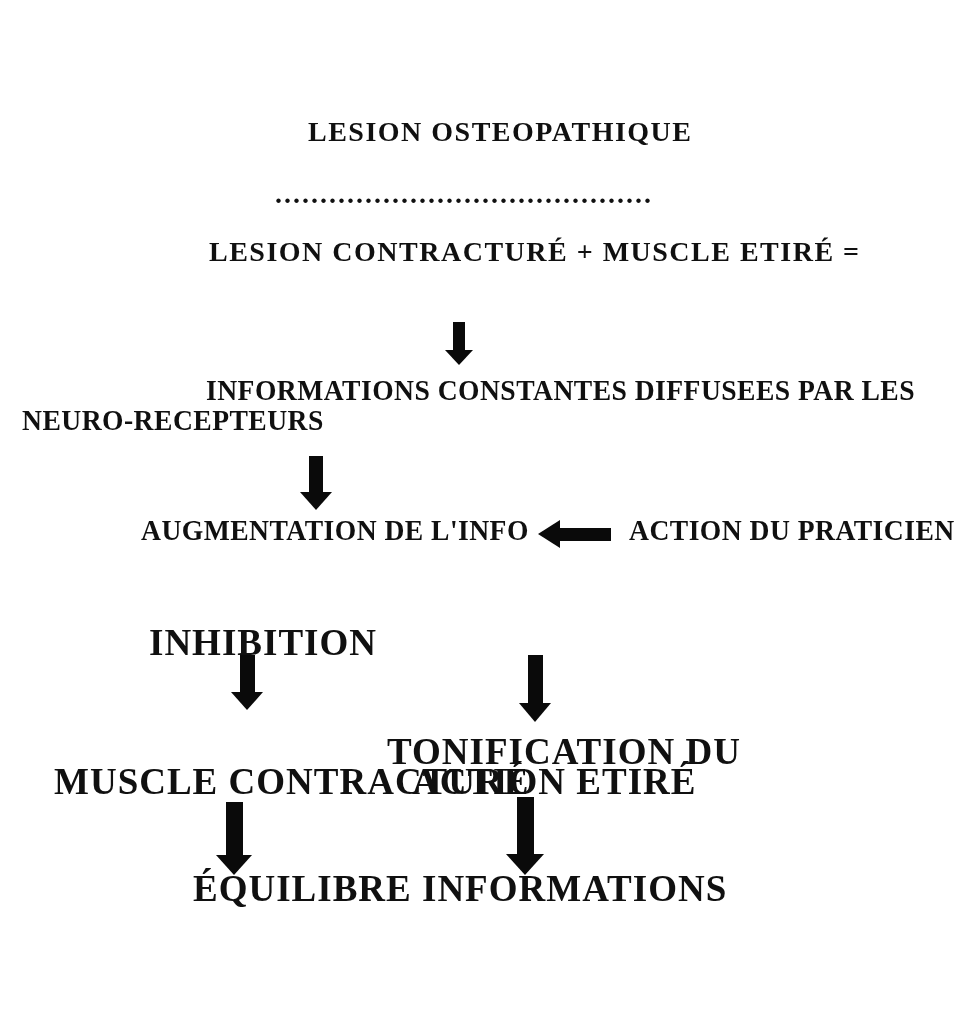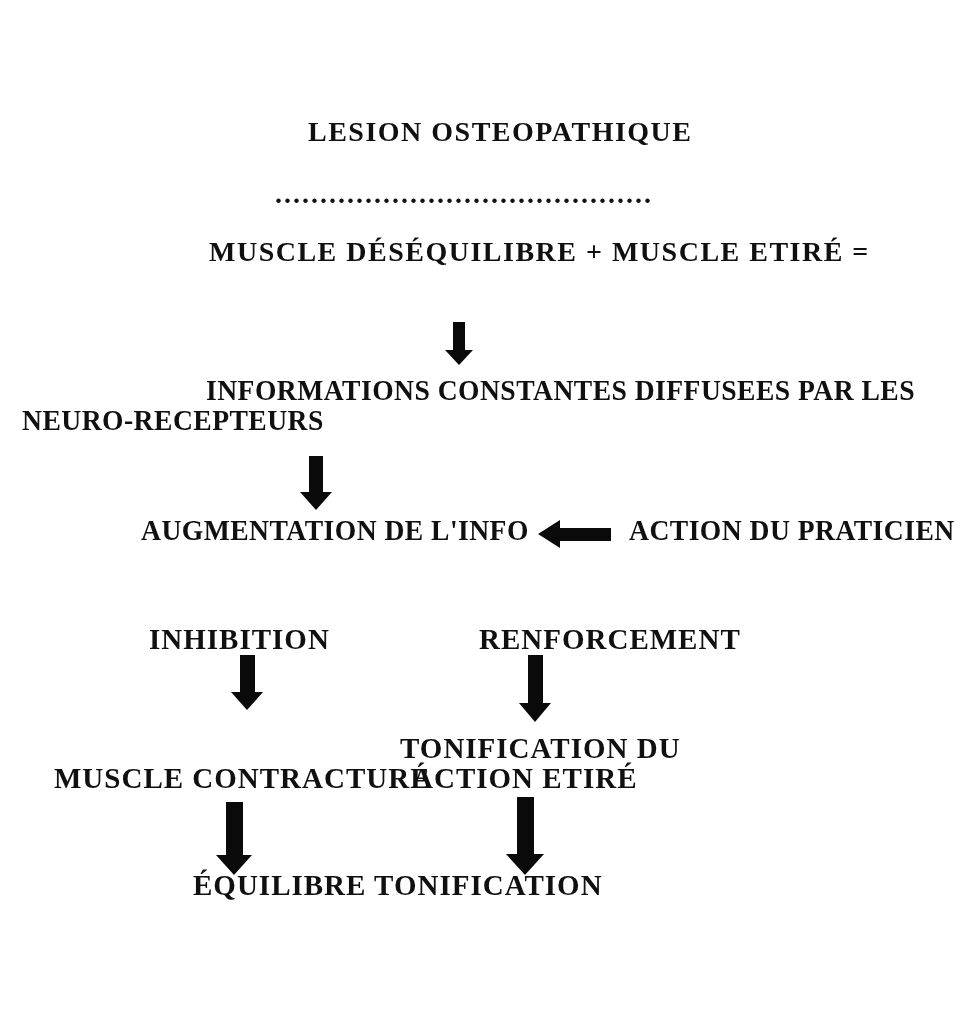--- a/index.html
+++ b/index.html
@@ -12,21 +12,21 @@
   }
   .canvas{position:absolute;left:0;top:0;width:962px;height:738px;}
   .line{
     position:absolute;
     font-weight:bold;
     color:#101010;
     white-space:nowrap;
     line-height:1.05;
   }
   .t28{font-size:28px;letter-spacing:1.5px;}
-  .t29{font-size:29px;letter-spacing:1px;}
+  .t29{font-size:37px;letter-spacing:1px;}
   .cond{font-size:30px;letter-spacing:0.5px;transform:scaleX(0.92);transform-origin:left top;}
   .dots{font-size:28px;letter-spacing:2px;font-weight:bold;}
 
   
   .arr-v{position:absolute;display:flex;flex-direction:column;align-items:center;}
   .arr-v .sh{background:#0a0a0a;}
   .arr-v .hd{width:0;height:0;}
   .arr-h{position:absolute;display:flex;flex-direction:row;align-items:center;}
   .arr-h .sh{background:#0a0a0a;}
   .arr-h .hd{width:0;height:0;}
@@ -36,21 +36,21 @@
   #eq1{left:209px;top:237px;}
   #eq2{left:303px;top:289px;}
   #info1{left:206px;top:374px;}
   #info2{left:22px;top:404px;}
   #aug{left:141px;top:514px;}
   #act{left:629px;top:514px;}
   #inh{left:149px;top:624px;}
   #ren{left:479px;top:624px;}
   #rel1{left:75px;top:733px;}
   #rel2{left:38px;top:763px;margin-left:16px;}
-  #ton1{left:400px;top:733px;font-family:Liberation Serif, serif;}
+  #ton1{left:387px;top:733px;font-family:Liberation Serif, serif;}
   #ton2{left:412px;top:763px;}
   #equi{left:193px;top:870px;}
 
   #a1{left:445px;top:322px;}
   #a1 .sh{width:12px;height:28px;}
   #a1 .hd{border-left:14px solid transparent;border-right:14px solid transparent;border-top:15px solid #0a0a0a;}
 
   #a2{left:300px;top:456px;}
   #a2 .sh{width:14px;height:36px;}
   #a2 .hd{border-left:16px solid transparent;border-right:16px solid transparent;border-top:18px solid #0a0a0a;}
@@ -77,21 +77,21 @@
 </style>
 </head>
 <body>
 
 <div class="canvas">
 
   <div class="line t28" id="title">LESION OSTEOPATHIQUE</div>
 
   <div class="line dots" id="dotline">..........................................</div>
 
-  <div class="line t28" id="eq1">MUSCLE DÉSÉQUILIBRE + MUSCLE ETIRÉ =</div>
+  <div class="line t28" id="eq1">LESION CONTRACTURÉ + MUSCLE ETIRÉ =</div>
 
 
   <div class="arr-v" id="a1">
     <div class="sh"></div>
     <div class="hd"></div>
   </div>
 
   <div class="line cond" id="info1">INFORMATIONS CONSTANTES DIFFUSEES PAR LES</div>
   <div class="line cond" id="info2">NEURO-RECEPTEURS</div>
 
@@ -103,21 +103,20 @@
   <div class="line cond" id="aug">AUGMENTATION DE L'INFO</div>
 
   <div class="arr-h" id="a3">
     <div class="hd"></div>
     <div class="sh"></div>
   </div>
 
   <div class="line cond" id="act">ACTION DU PRATICIEN</div>
 
   <div class="line t29" id="inh">INHIBITION</div>
-  <div class="line t29" id="ren">RENFORCEMENT</div>
 
   <div class="arr-v" id="a4">
     <div class="sh"></div>
     <div class="hd"></div>
   </div>
 
   <div class="arr-v" id="a5">
     <div class="sh"></div>
     <div class="hd"></div>
   </div>
@@ -130,15 +129,15 @@
   <div class="arr-v" id="a6">
     <div class="sh"></div>
     <div class="hd"></div>
   </div>
 
   <div class="arr-v" id="a7">
     <div class="sh"></div>
     <div class="hd"></div>
   </div>
 
-  <div class="line t29" id="equi">ÉQUILIBRE TONIFICATION</div>
+  <div class="line t29" id="equi">ÉQUILIBRE INFORMATIONS</div>
 
 </div>
 
 </body></html>

